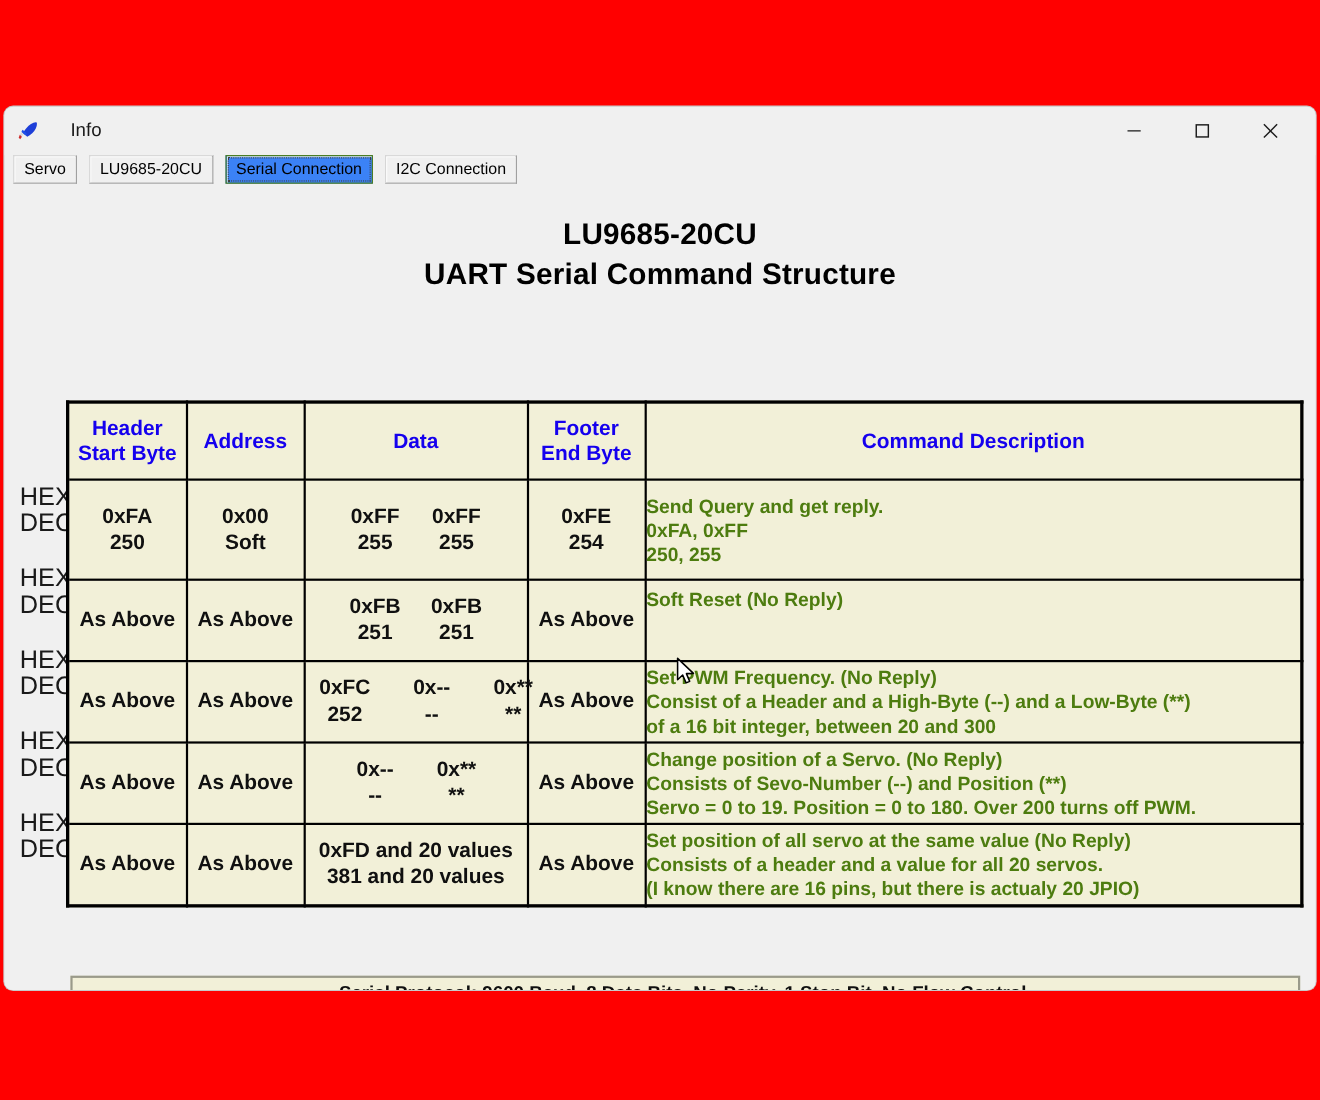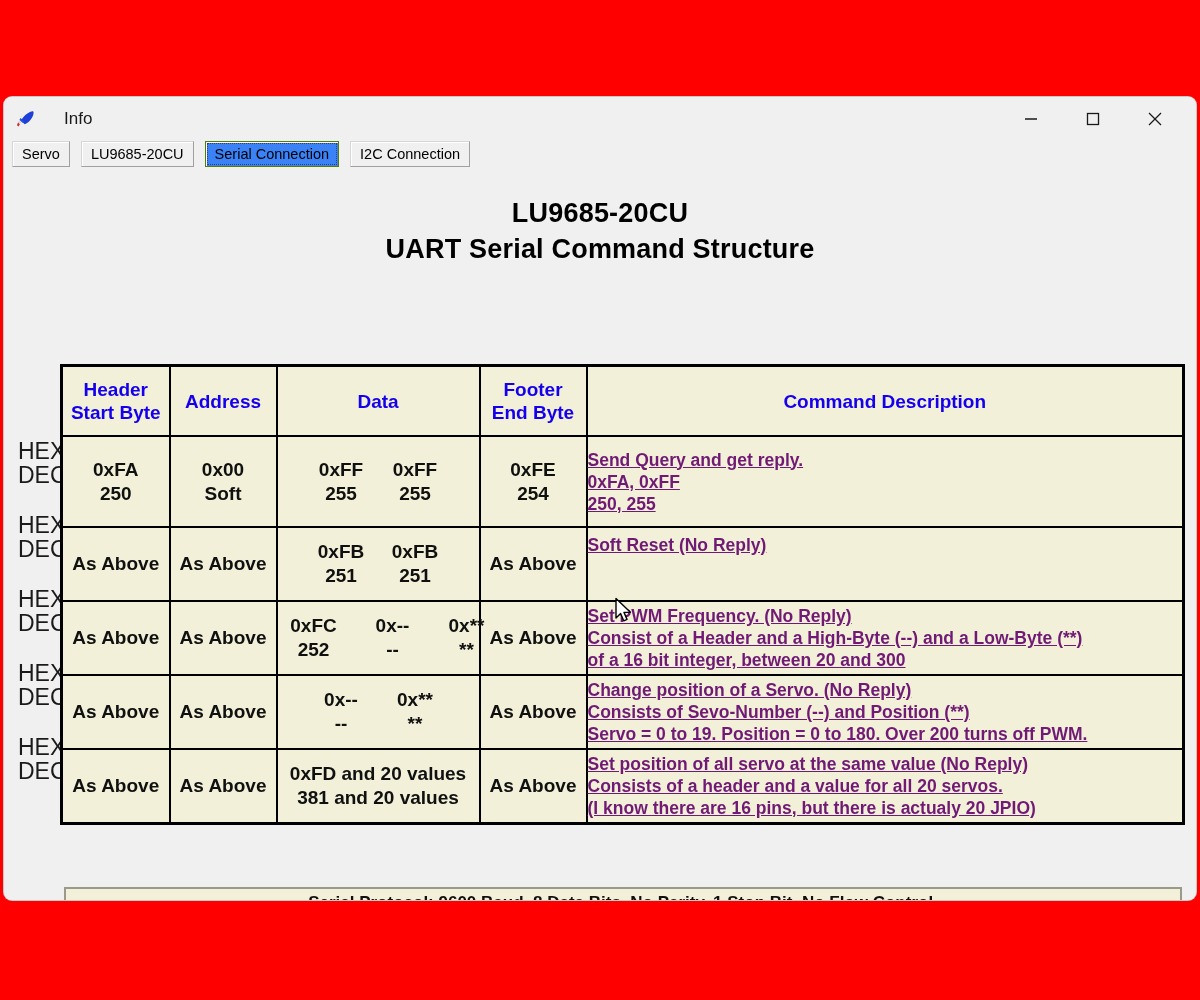--- a/index.html
+++ b/index.html
@@ -155,23 +155,22 @@
     font-weight: bold;
     font-size: 19px;
     line-height: 24px;
     color: #101010;
   }
   td.desc {
     text-align: left;
     font-weight: bold;
     font-size: 17.5px;
     line-height: 22px;
-    color: #701a75;
+    color: #4d7c0f;
     padding: 5px 0 5px 8px;
-    text-decoration: underline;
   }
   .datagrid {
     display: inline-block;
     text-align: center;
   }
   .datarow {
     display: flex;
     justify-content: flex-start;
     gap: 12px;
   }

